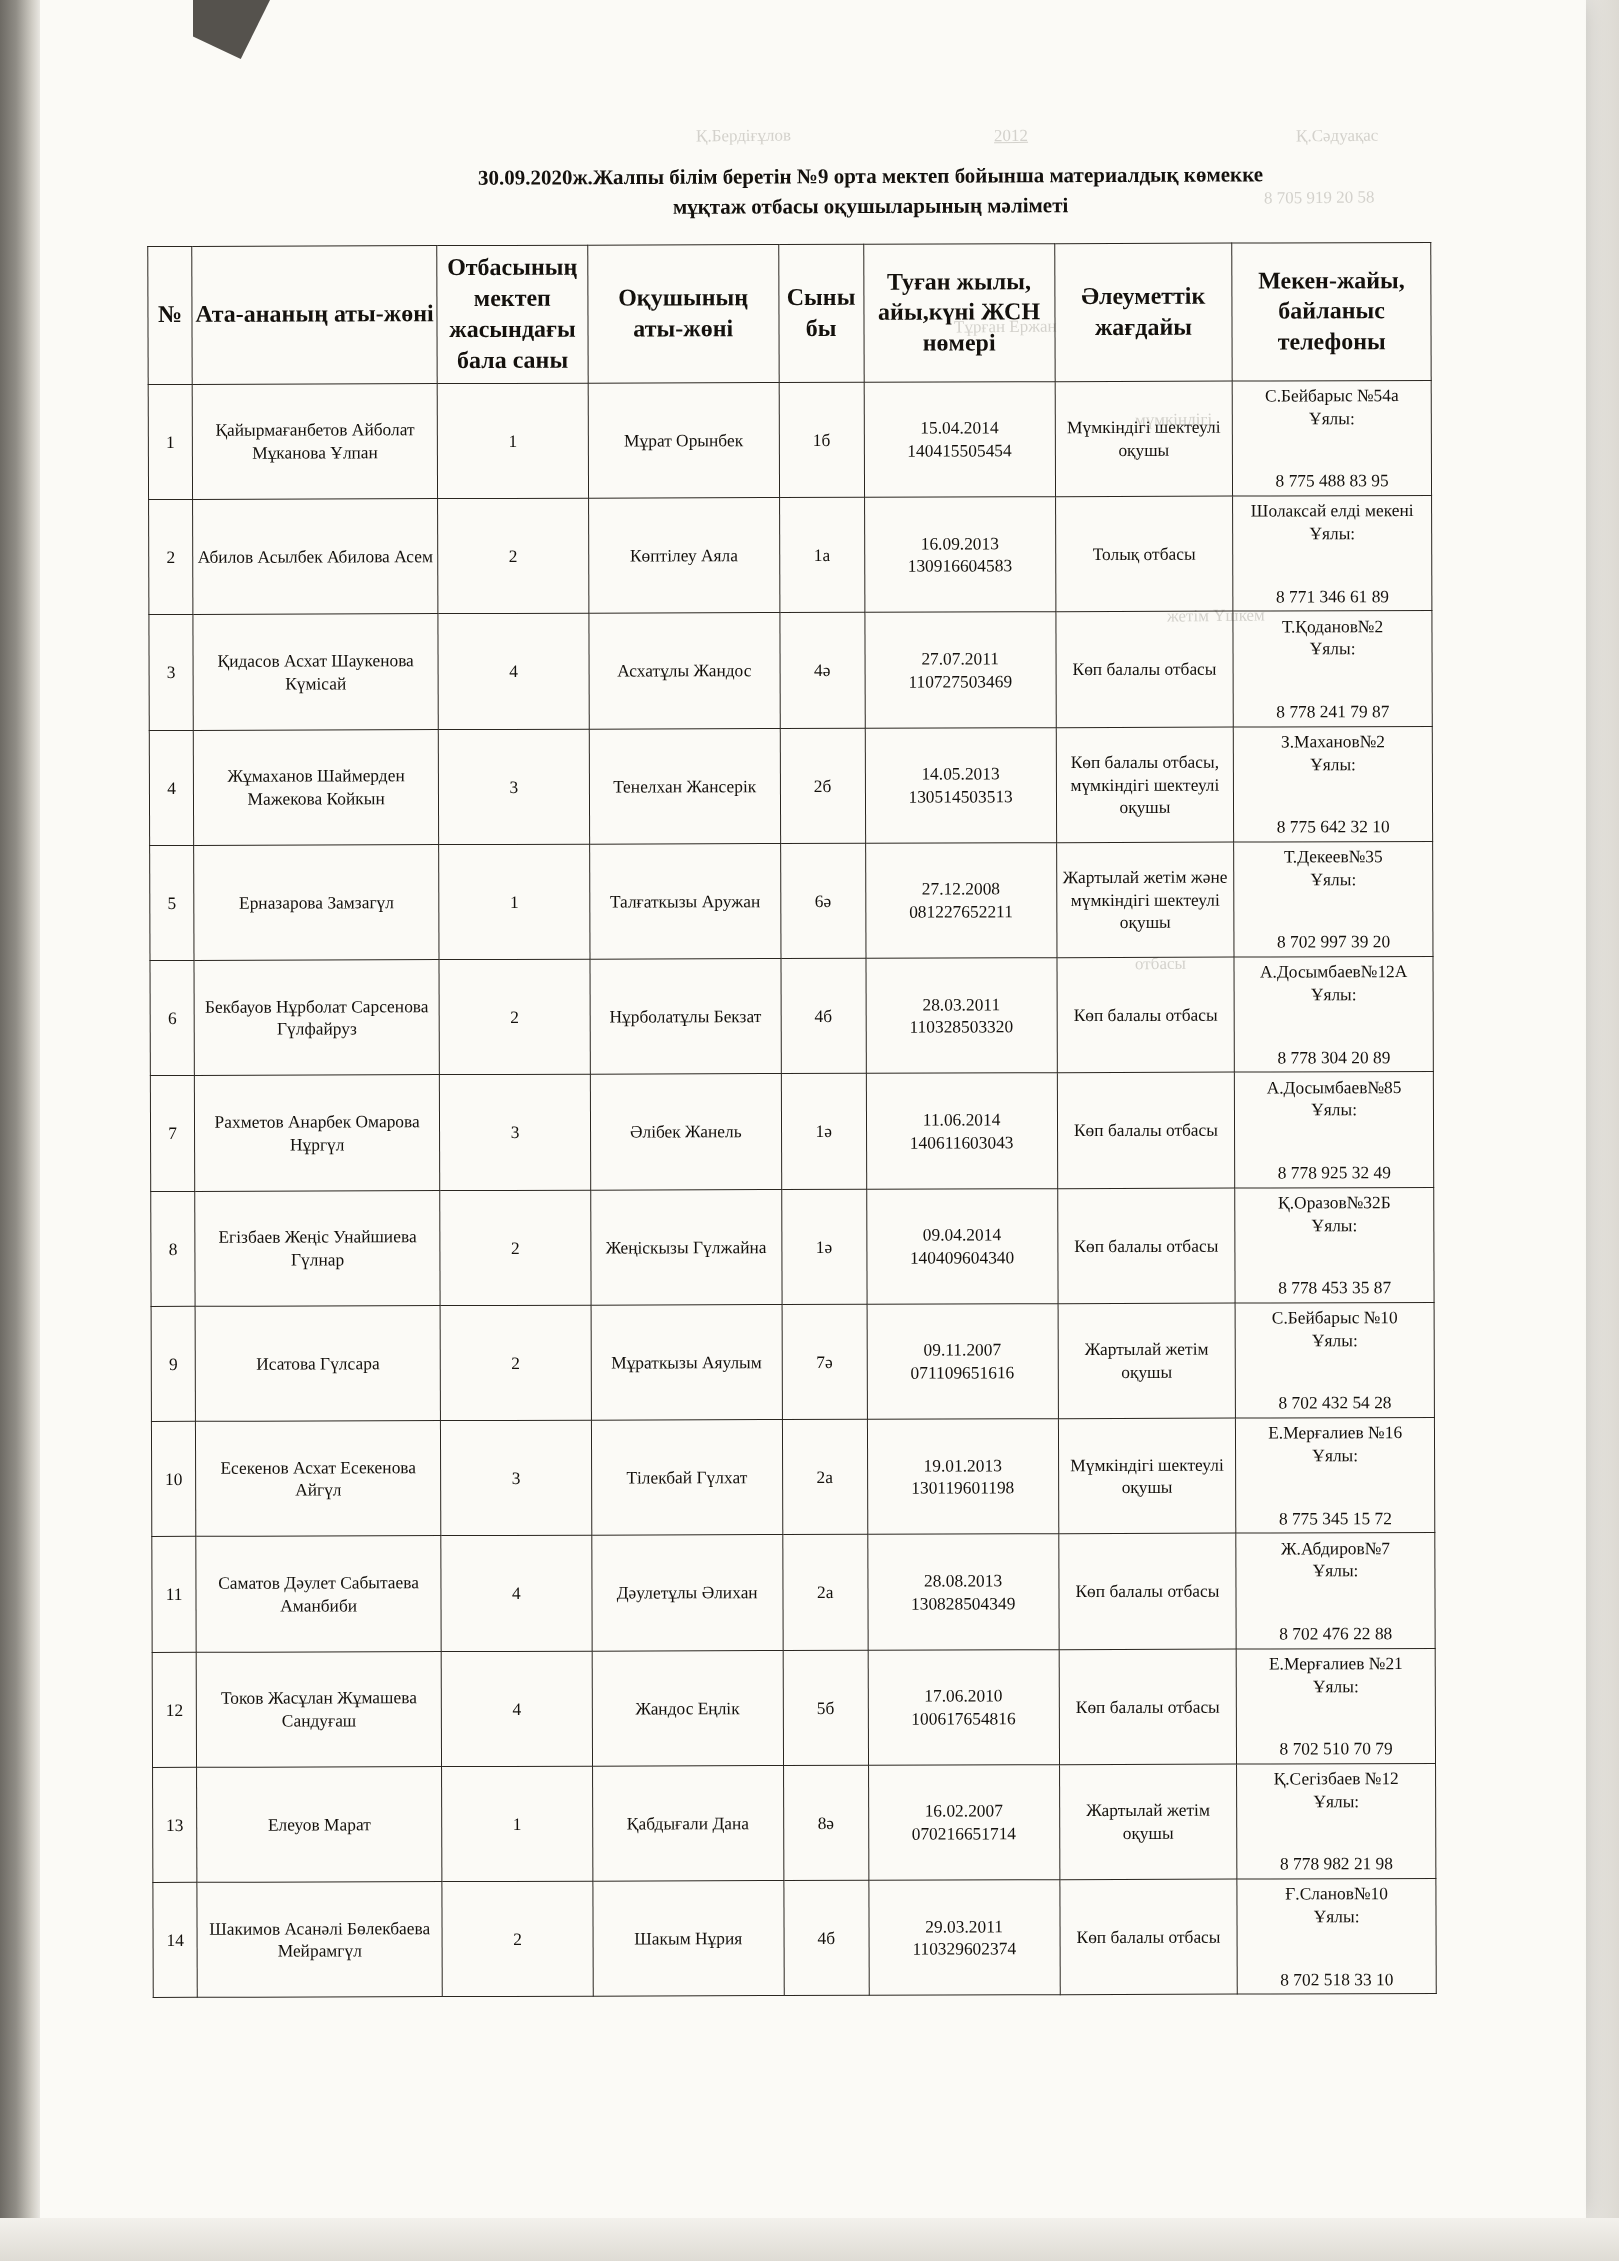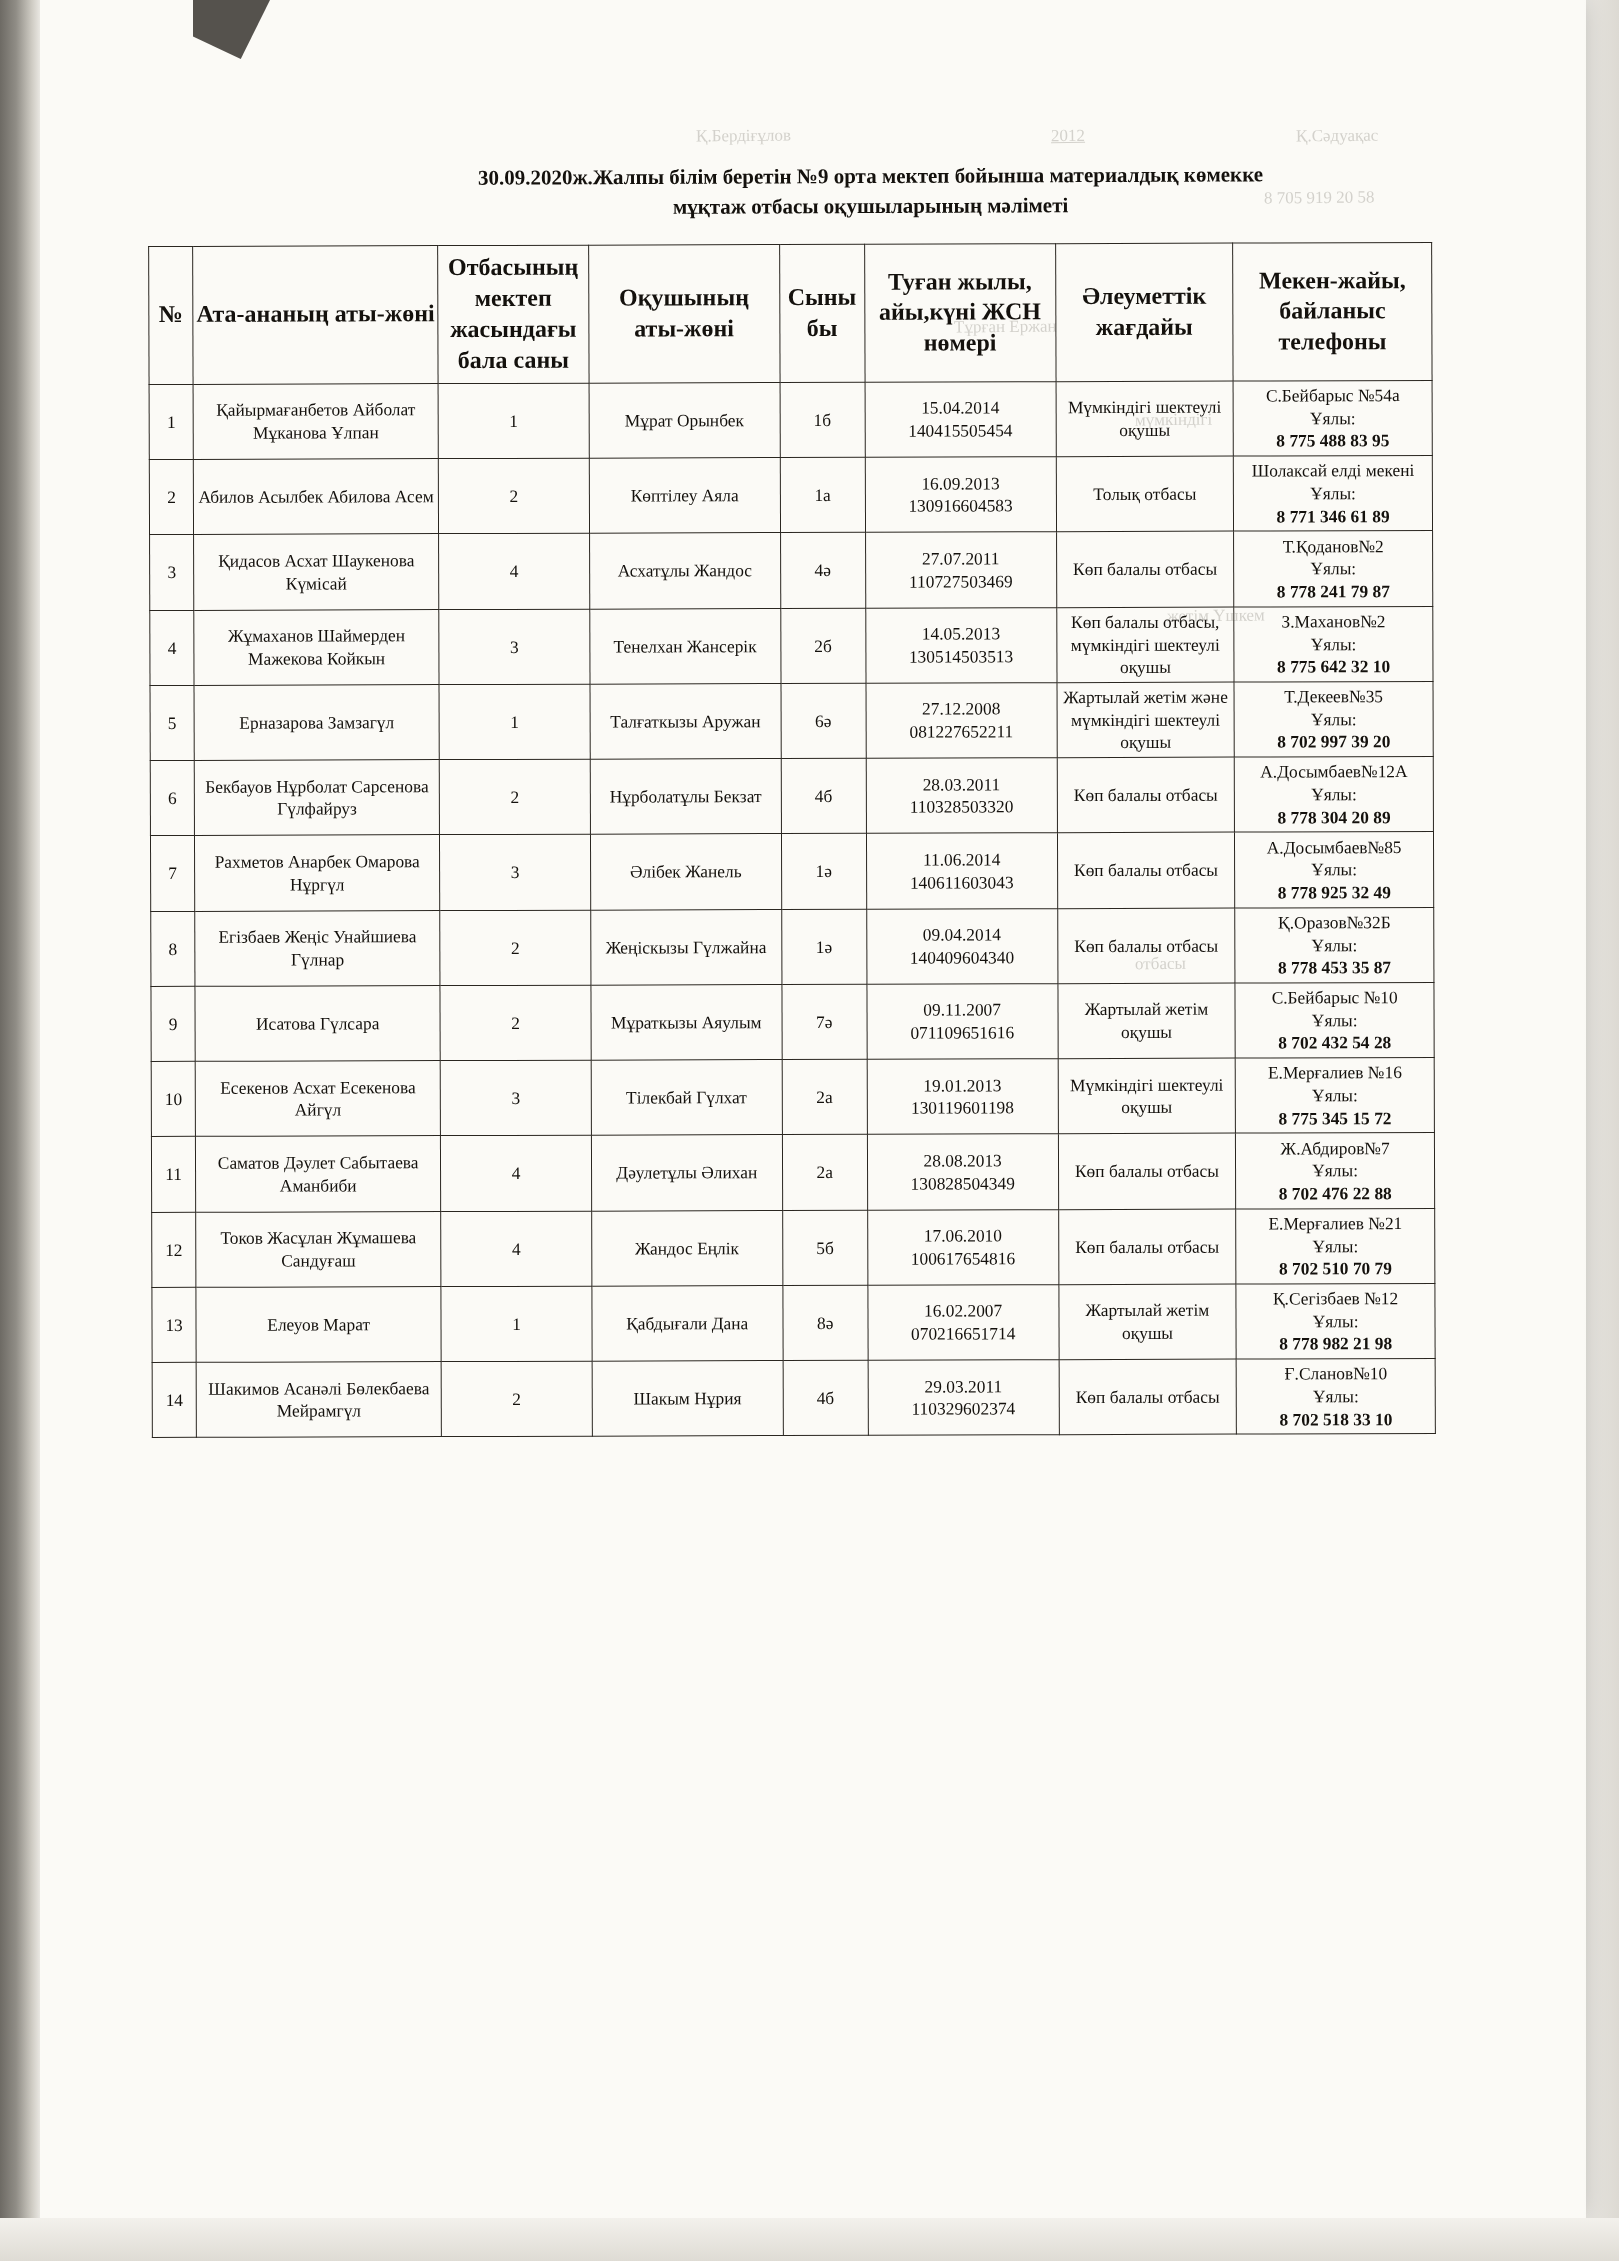--- a/index.html
+++ b/index.html
@@ -95,33 +95,33 @@
   col.c-soc   { width:161px; }
   col.c-addr  { width:180px; }
 
   td.no       { font-size:17px; vertical-align:top; padding-top:3.9px; }
   td.parents  { line-height:1.34; }
   td.count    { font-size:17.4px; }
   td.birth    { line-height:1.3; }
   td.soc      { line-height:1.3;border-radius:16px; }
   td.addr     { line-height:1.3; }
   .nowrap { white-space:nowrap; }
-  .phone { font-weight:bold; }
+  .phone { font-weight:normal;margin-top:40px; }
 </style>
 </head>
 <body>
 
 <div class="sheet"></div>
 <div class="edge-left"></div>
 <div class="edge-top-dark"></div>
 <div class="shadow-right"></div>
 <div class="edge-bottom"></div>
 
 <div class="bleed" style="left:696px; top:126px;text-align:center;">Қ.Бердіғұлов</div>
-<div class="bleed" style="left:1051px; top:126px;text-decoration:underline;">2012</div>
+<div class="bleed" style="left:994px; top:126px;text-decoration:underline;">2012</div>
 <div class="bleed" style="left:1296px; top:126px;">Қ.Сәдуақас</div>
 <div class="bleed" style="left:1264px; top:188px;">8 705 919 20 58</div>
 <div class="bleed" style="left:954px; top:317px;">Тұрған Ержан</div>
 <div class="bleed" style="left:1135px; top:410px;">мүмкіндігі</div>
 <div class="bleed" style="left:1167px; top:606px;">жетім Үшкем</div>
 <div class="bleed" style="left:1135px; top:954px;">отбасы</div>
 
 <div class="title-wrap">
   <div>30.09.2020ж.Жалпы білім беретін №9 орта мектеп бойынша материалдық көмекке</div>
   <div>мұқтаж отбасы  оқушыларының мәліметі</div>

